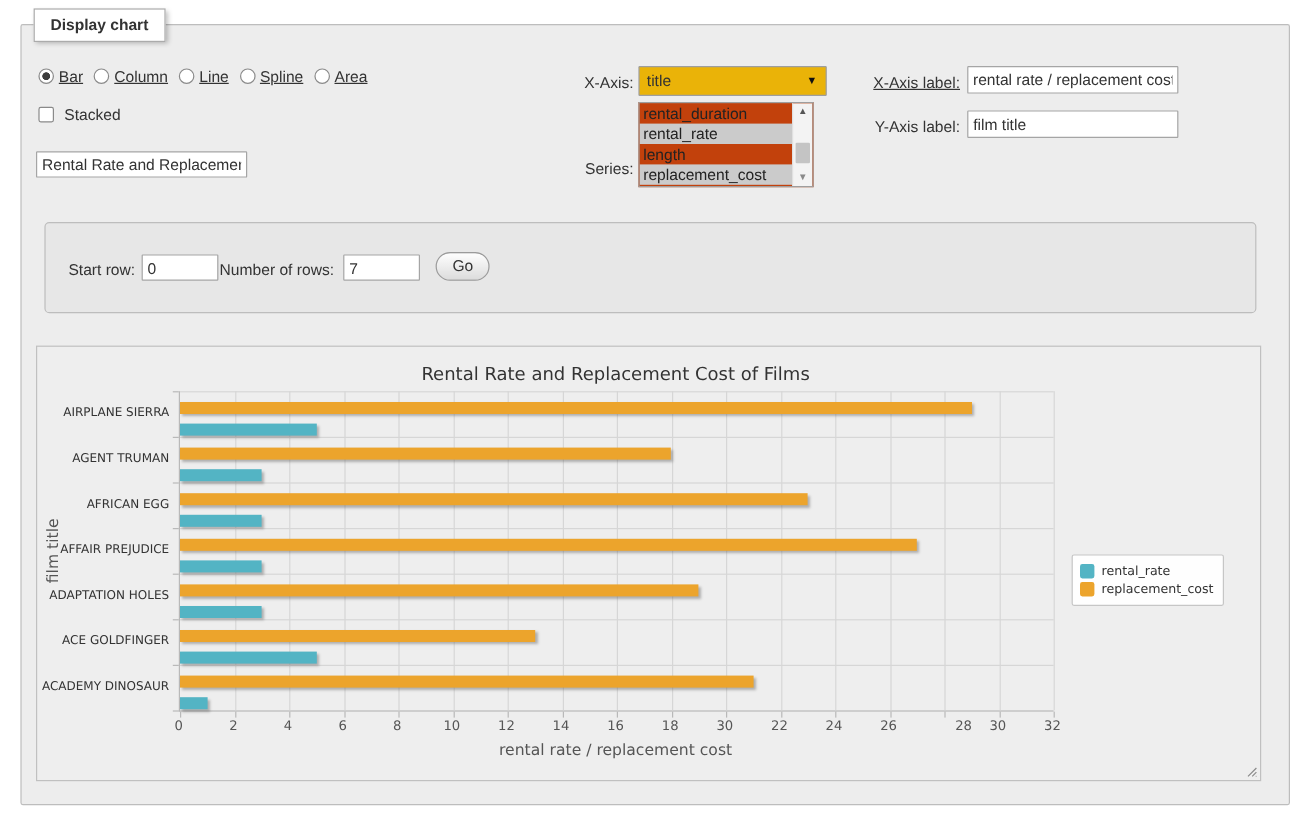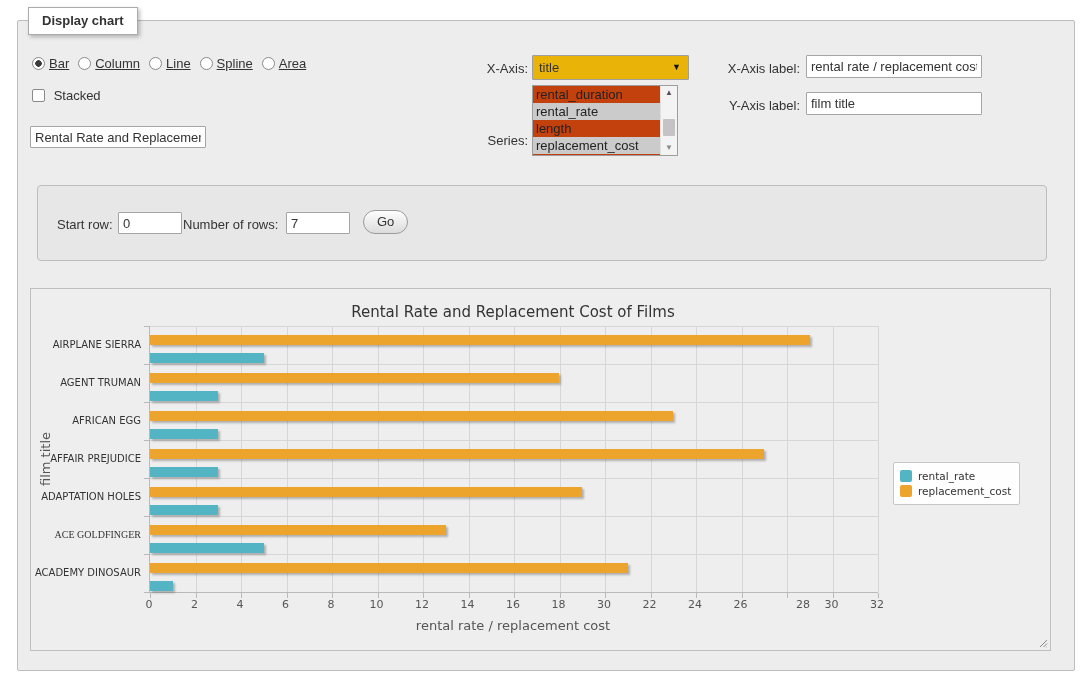--- a/index.html
+++ b/index.html
@@ -103,21 +103,21 @@
         <div class="opt">length</div>
         <div class="opt sel">replacement_cost</div>
       </div>
     <div class="scrollcol">
       <div class="scr-arrow" style="top:0;">▲</div>
       <div class="scr-thumb"></div>
       <div class="scr-arrow" style="bottom:0;color:#8a8a8a;">▼</div>
     </div>
   </div>
 
-  <span class="ctl-label" style="left:706px;top:61px;width:94px;text-align:right;">X-Axis label:</span>
+  <span class="ctl-label" style="left:706px;top:61px;width:94px;text-align:right;text-decoration:underline;">X-Axis label:</span>
   <input class="text" style="left: 806px; top: 55px; width: 166px; height: 21px;" value="rental rate / replacement cost">
   <span class="ctl-label" style="left:706px;top:98px;width:94px;text-align:right;">Y-Axis label:</span>
   <input class="text" style="left: 806px; top: 92px; width: 166px; height: 21px;" value="film title">
 
   <div class="rowpanel">
     <span class="ctl-label" style="left:19px;top:31px;">Start row:</span>
     <input class="text" style="left: 80px; top: 26px; width: 54px; height: 20px;" value="0">
     <span class="ctl-label" style="left:145px;top:31px;">Number of rows:</span>
     <input class="text" style="left: 248px; top: 26px; width: 54px; height: 20px;" value="7">
     <button class="gobtn">Go</button>
@@ -125,21 +125,21 @@
 
   <div class="chartpanel chart-font">
     <div class="chart-title">Rental Rate and Replacement Cost of Films</div>
     <div class="yaxistitle">film title</div>
     <div>
         <div class="ycat" style="top: 50px; right: 909px; left: auto; position: absolute;">AIRPLANE SIERRA</div>
         <div class="ycat" style="top: 88px; right: 909px; left: auto; position: absolute;">AGENT TRUMAN</div>
         <div class="ycat" style="top: 126px; right: 909px; left: auto; position: absolute;">AFRICAN EGG</div>
         <div class="ycat" style="top: 164px; right: 909px; left: auto; position: absolute;">AFFAIR PREJUDICE</div>
         <div class="ycat" style="top: 202px; right: 909px; left: auto; position: absolute;">ADAPTATION HOLES</div>
-        <div class="ycat" style="top: 240px; right: 909px; left: auto; position: absolute; font-family: Liberation Serif, serif;">ACE GOLDFINGER</div>
+        <div class="ycat" style="top: 240px; right: 909px; left: auto; position: absolute;">ACE GOLDFINGER</div>
         <div class="ycat" style="top: 278px; right: 909px; left: auto; position: absolute;">ACADEMY DINOSAUR</div>
       </div>
     <div class="plot">
         <div class="gv" style="left: 45.5px;"></div>
         <div class="gv" style="left: 91px;"></div>
         <div class="gv" style="left: 136.5px;"></div>
         <div class="gv" style="left: 182px;"></div>
         <div class="gv" style="left: 227.5px;"></div>
         <div class="gv" style="left: 273px;"></div>
         <div class="gv" style="left: 318.5px;"></div>

